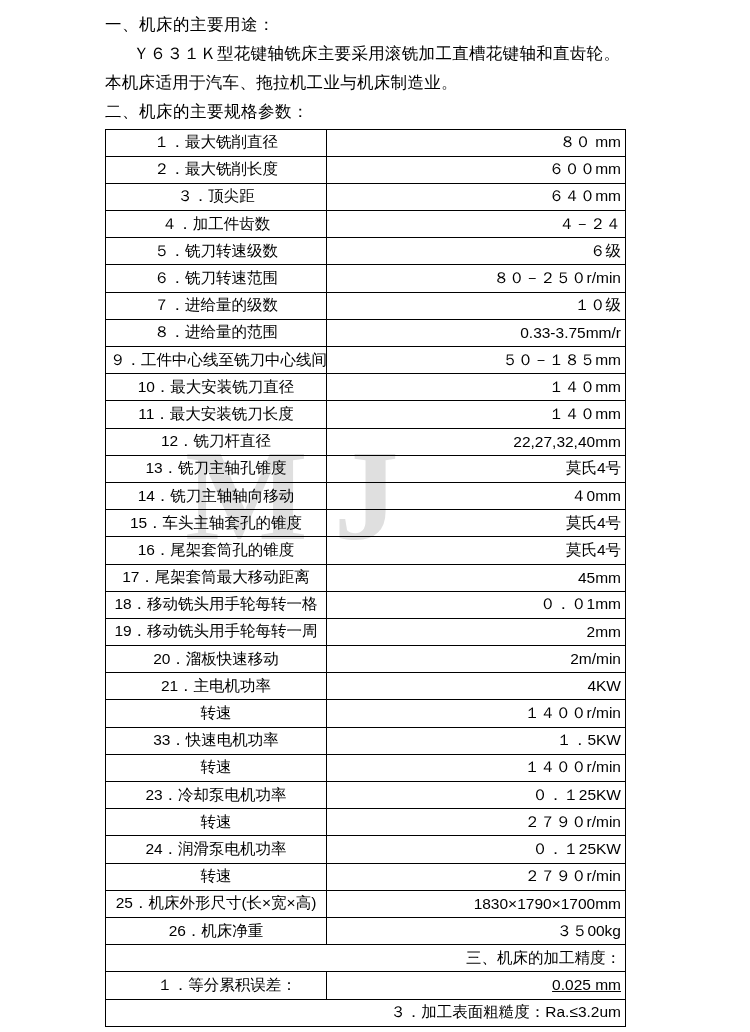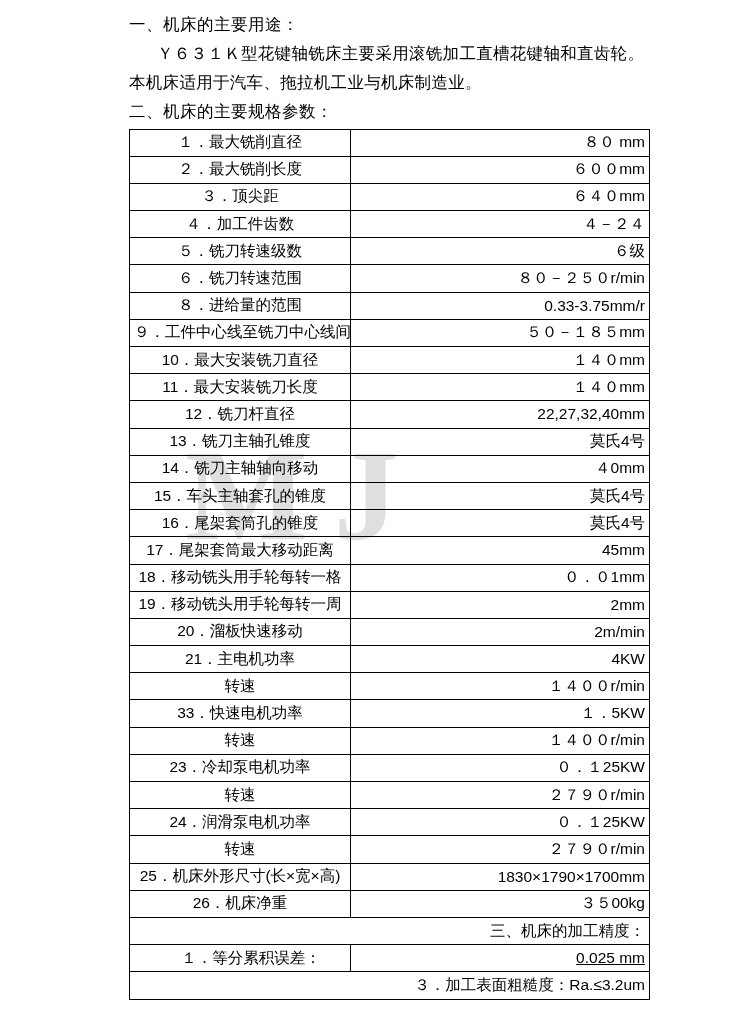--- a/index.html
+++ b/index.html
@@ -41,21 +41,20 @@
     font-size: 130px;
     font-weight: bold;
     letter-spacing: 26px;
     color: rgba(150, 150, 150, 0.30);
     line-height: 1;
     user-select: none;
   }
   .content {
     position: relative;
     z-index: 10;
-    margin-left: 24px;
   }
   .heading {
     font-size: 16.5px;
     line-height: 1.75;
     letter-spacing: 0.5px;
     white-space: nowrap;
   }
   .para {
     font-size: 16.5px;
     line-height: 1.75;
@@ -144,20 +143,24 @@
           </tr>
           <tr>
             <td class="label">５．铣刀转速级数</td>
             <td class="value">６级</td>
           </tr>
           <tr>
             <td class="label">６．铣刀转速范围</td>
             <td class="value">８０－２５０r/min</td>
           </tr>
           <tr>
+            <td class="label">７．进给量的级数</td>
+            <td class="value">１０级</td>
+          </tr>
+          <tr>
             <td class="label">８．进给量的范围</td>
             <td class="value">0.33-3.75mm/r</td>
           </tr>
           <tr>
             <td class="label wide-label">９．工件中心线至铣刀中心线间距离</td>
             <td class="value v-wide">５０－１８５mm</td>
           </tr>
           <tr>
             <td class="label">10．最大安装铣刀直径</td>
             <td class="value">１４０mm</td>

